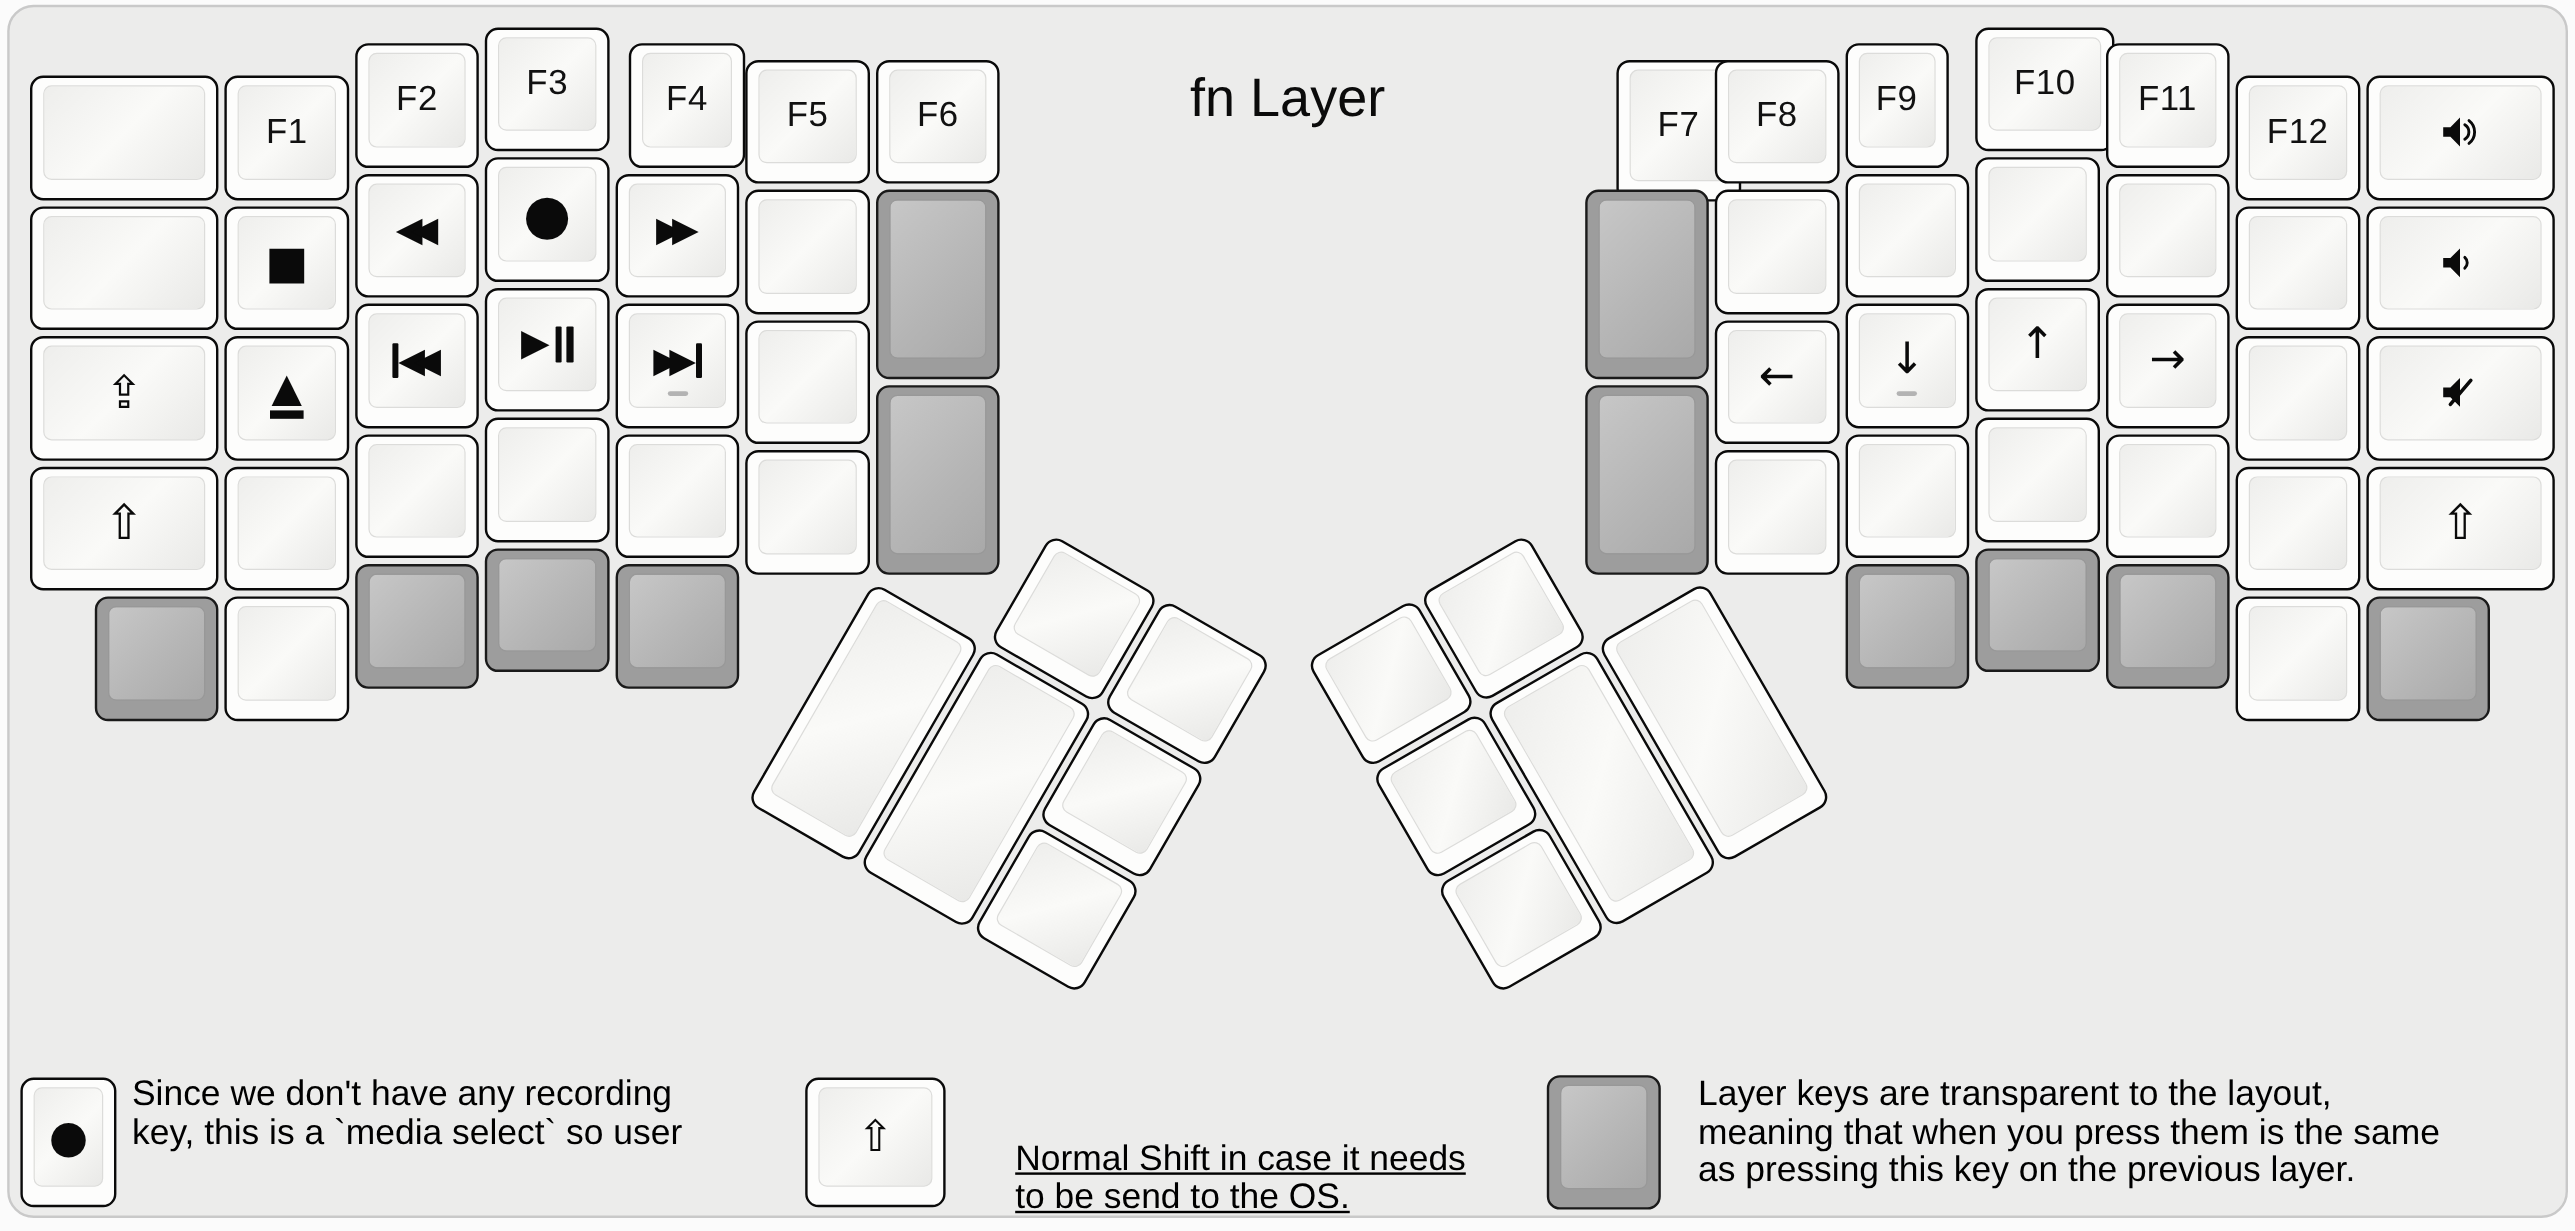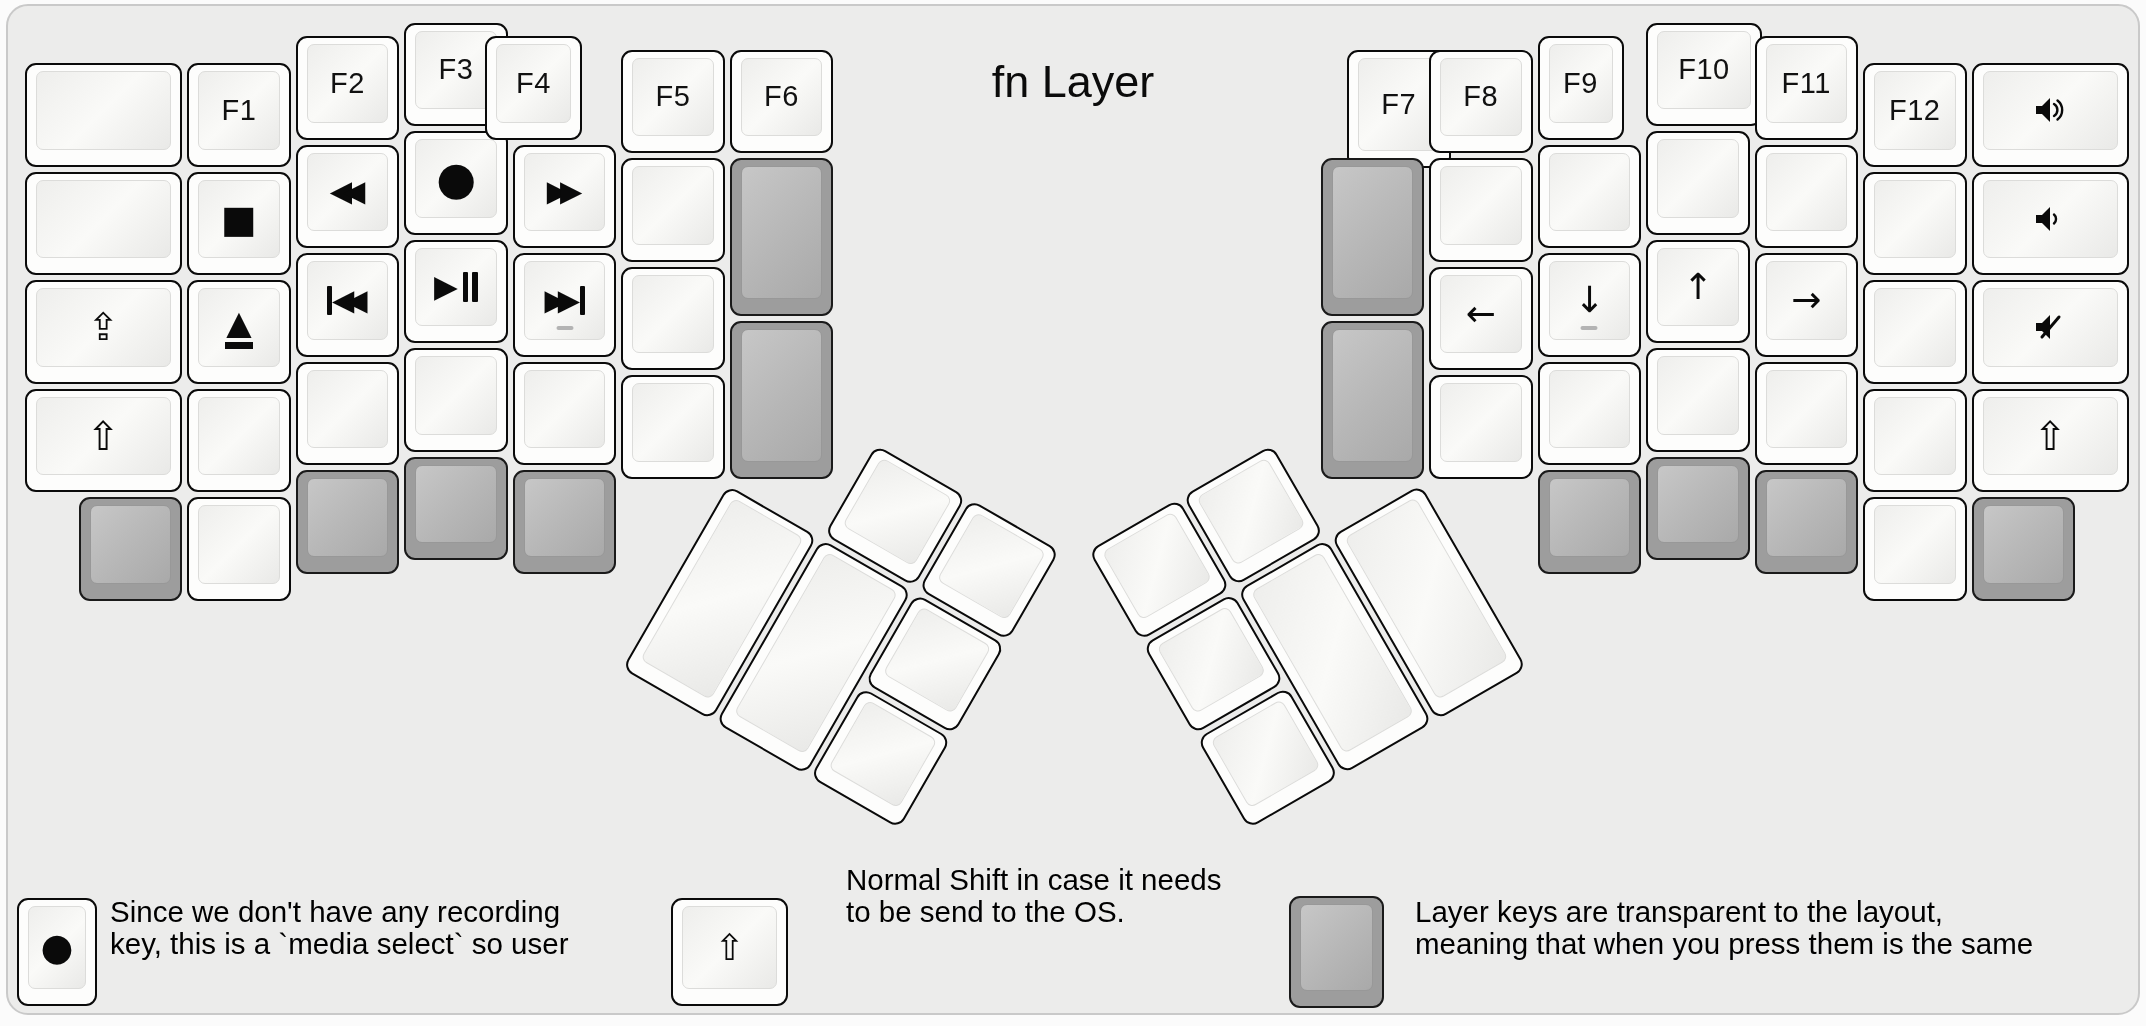--- a/index.html
+++ b/index.html
@@ -113,21 +113,21 @@
           <div class="grow">
             <span class="glyph" style="font-size: 31px; margin-right: 5px;">▶</span>
             <div class="vbar" style="width: 5.5px; height: 30px;"></div>
             <div class="vbar" style="width: 5.5px; height: 30px; margin-left: 4px;"></div>
           </div>
         </div>
       </div>
       <div class="key" style="left: 404.25px; top: 348px; width: 103.5px; height: 103.5px;">
         <div class="surf"></div>
       </div>
-      <div class="key" style="left: 485px; top: 36.0625px; width: 97px; height: 103.5px;">
+      <div class="key" style="left: 524px; top: 36.0625px; width: 97px; height: 103.5px;">
         <div class="surf">
           <span class="klabel">F4</span>
         </div>
       </div>
       <div class="key" style="left: 512.75px; top: 144.562px; width: 103.5px; height: 103.5px;">
         <div class="surf">
           <span class="tri">▶▶</span>
         </div>
       </div>
       <div class="key" style="left: 512.75px; top: 253.062px; width: 103.5px; height: 103.5px;">
@@ -366,25 +366,26 @@
       </div>
       <div class="legend-text" style="left: 110px; top: 896px;">
         <div>Since we don't have any recording</div>
         <div>key, this is a `media select` so user</div>
       </div>
       <div class="key" style="left: 671px; top: 898px; width: 117px; height: 108px;">
         <div class="surf">
           <span class="glyph" style="font-size: 36px;">⇧</span>
         </div>
       </div>
-      <div class="legend-text" style="left: 846px; top: 864px;">
+      <div class="legend-text" style="left: 846px; top: 950px; text-decoration: underline;">
         <div>Normal Shift in case it needs</div>
         <div>to be send to the OS.</div>
       </div>
       <div class="key gray" style="left: 1289px; top: 896px; width: 95px; height: 112px;">
         <div class="surf"></div>
       </div>
       <div class="legend-text" style="left: 1415px; top: 896px;">
         <div>Layer keys are transparent to the layout,</div>
         <div>meaning that when you press them is the same</div>
+        <div>as pressing this key on the previous layer.</div>
       </div>
     </div>
 </div>
 
 </body></html>

